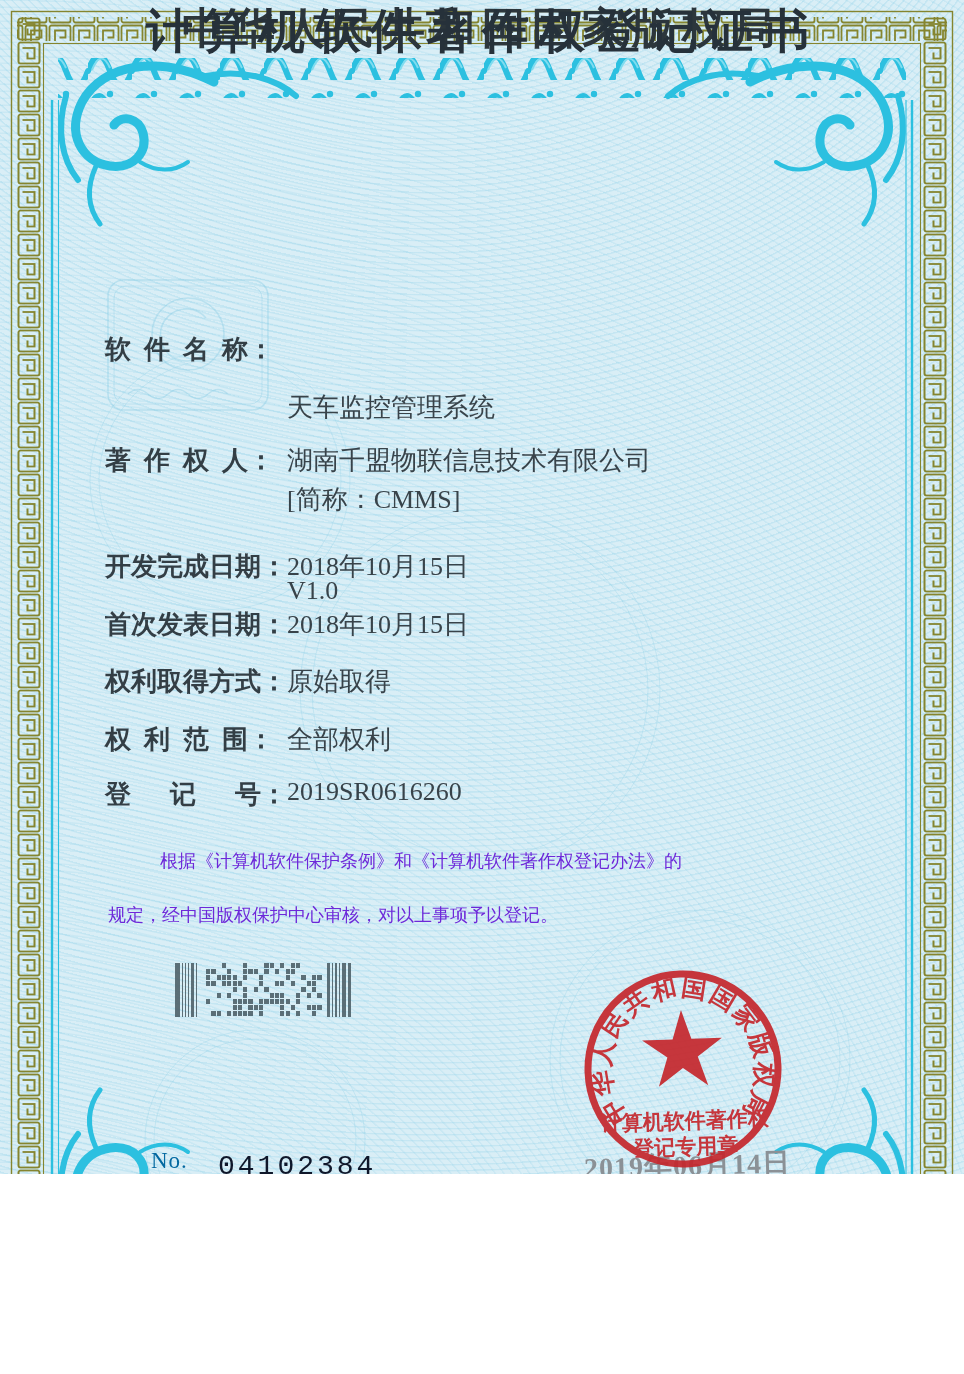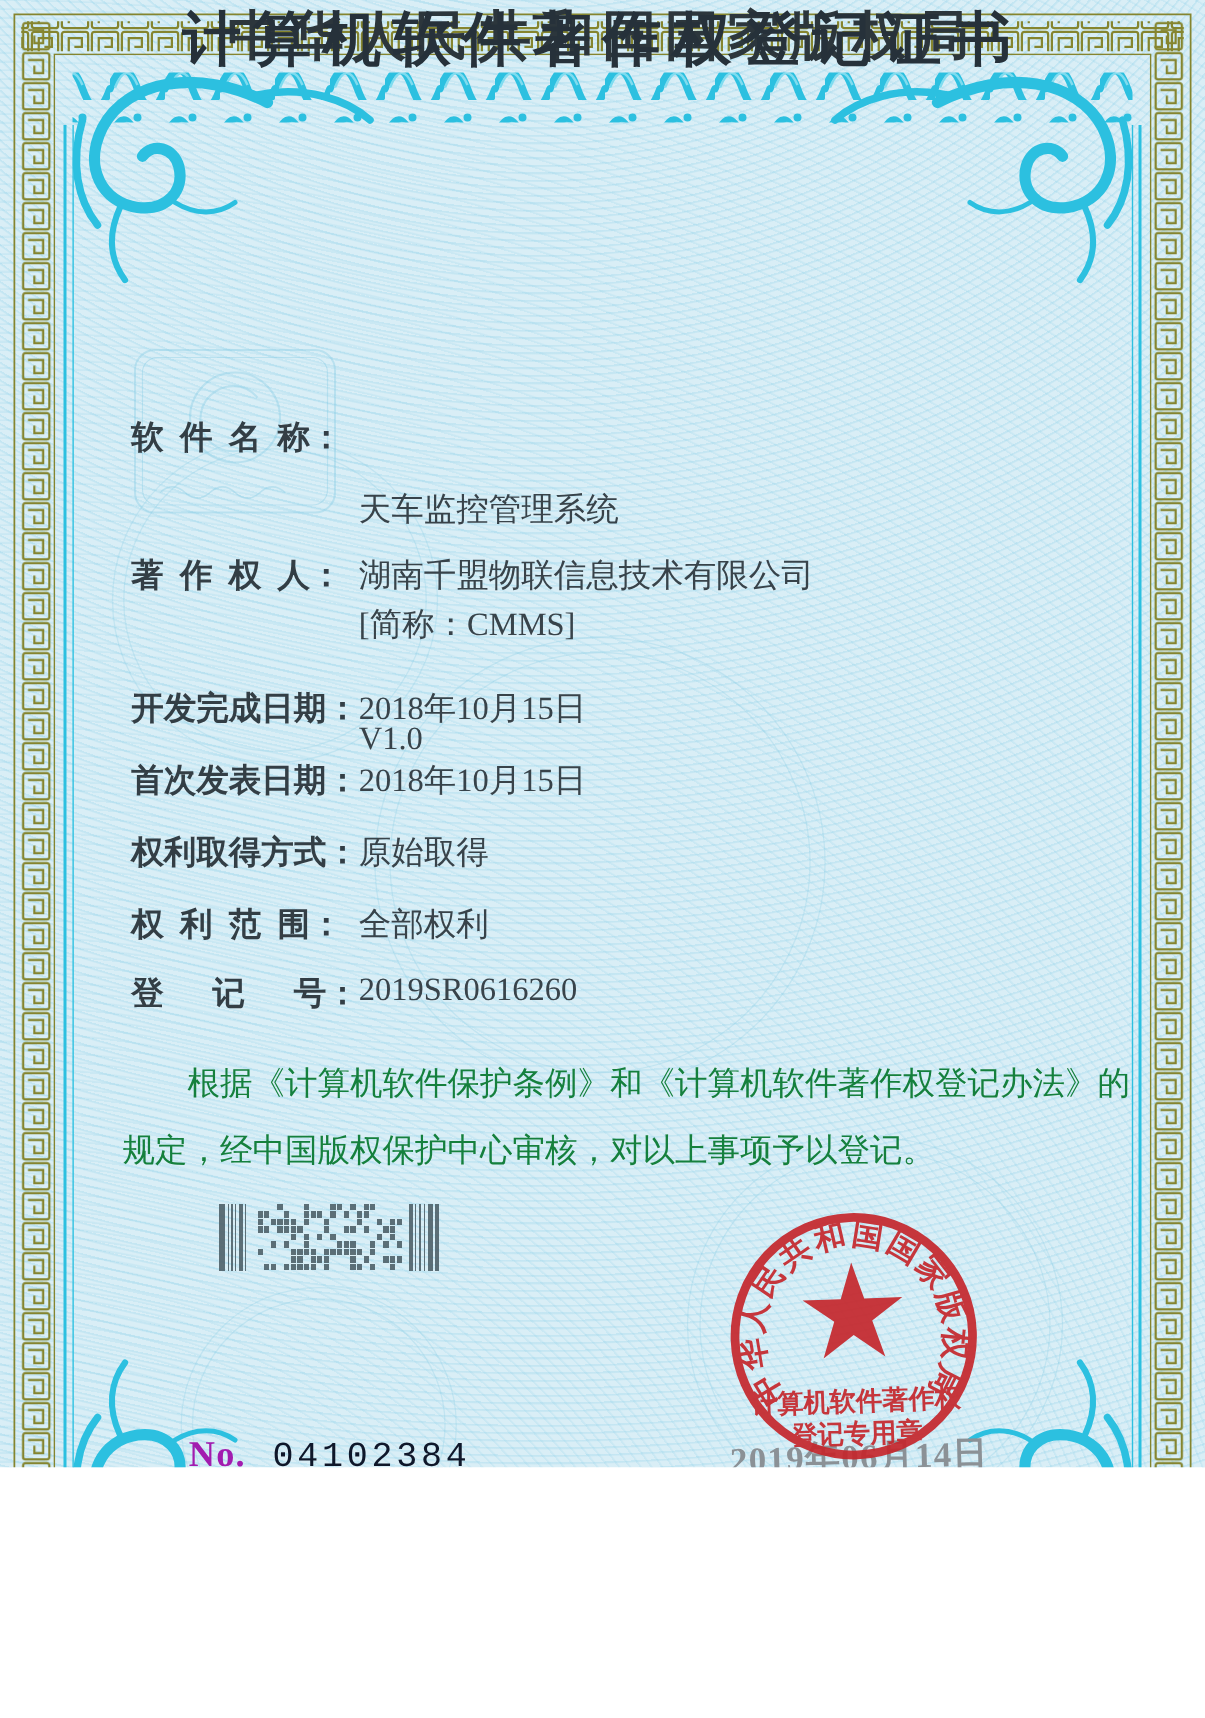--- a/index.html
+++ b/index.html
@@ -14,23 +14,23 @@
   .deco{position:absolute;left:0;top:0;pointer-events:none;}
   .authority{left:0;top:150;width:964px;text-align:center;font-size:43px;font-weight:700;
              letter-spacing:7px;color:#2c363c;}
   .cert-title{left:0;top:213;width:964px;text-align:center;font-size:47px;font-weight:700;
               letter-spacing:9px;color:#26313a;}
   .certno{left:588px;top:287px;font-size:19px;color:#4c585e;display:flex;gap:26px;}
   .row{left:0;top:0;width:880px;font-size:26px;color:#38434a;}
   .row .lbl{position:absolute;left:105px;top:0;font-weight:600;color:#333e45;white-space:pre;}
   .row .val{position:absolute;left:287px;top:0;white-space:pre;}
   .vline{line-height:31.5px;white-space:pre;}
-  .statement{left:98px;top:0;width:786px;font-size:26px;color:#15803d;white-space:pre;}
+  .statement{left:108px;top:0;width:786px;font-size:18px;color:#6d28d9;white-space:pre;}
   .indent{text-indent:52px;}
-  .serial-label{left:151px;top:1148px;font-size:29px;color:#a21caf;letter-spacing:1px;font-weight:bold;}
+  .serial-label{left:151px;top:1148px;font-size:23px;color:#0369a1;letter-spacing:1px;}
   .serial-number{left:218px;top:1151px;font-size:28px;color:#0f172a;letter-spacing:3px;
                  font-family:"Liberation Mono","DejaVu Sans Mono",monospace;}
   .seal-date{left:584px;top:1147px;font-size:28px;font-weight:700;color:#8b9196;
              letter-spacing:1px;transform:rotate(-1.5deg);}
   .seal{left:563px;top:949px;transform:rotate(-2deg);}
   .ghost{opacity:.55;}
 </style>
 </head>
 <body>
 

